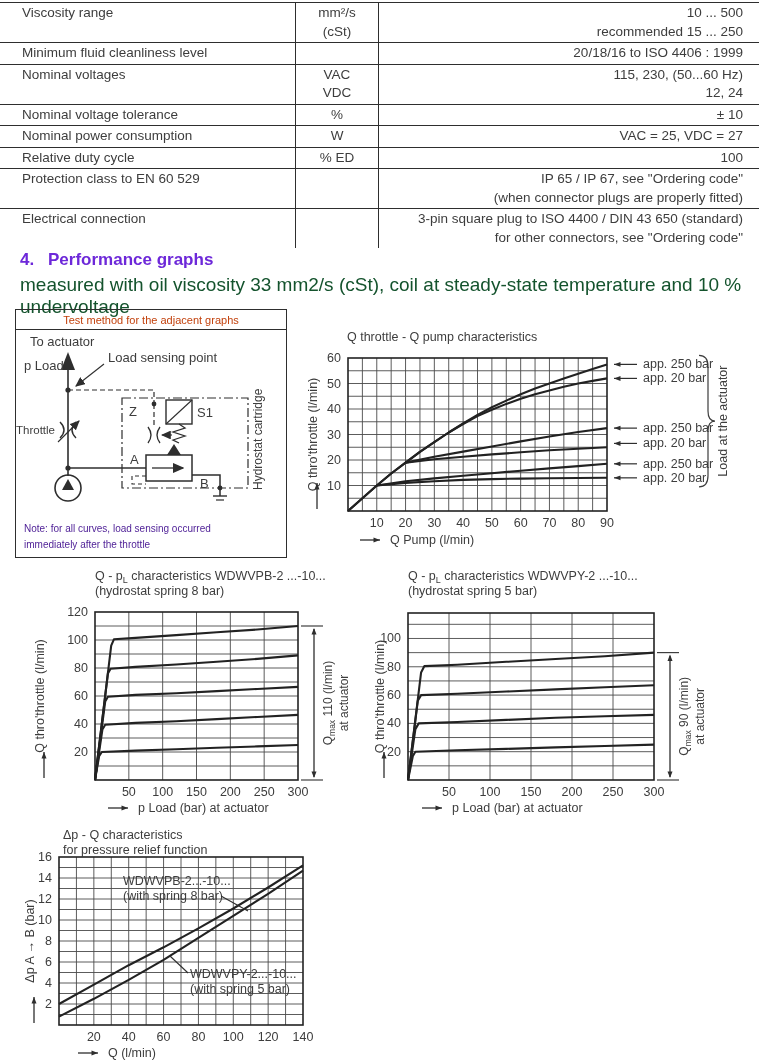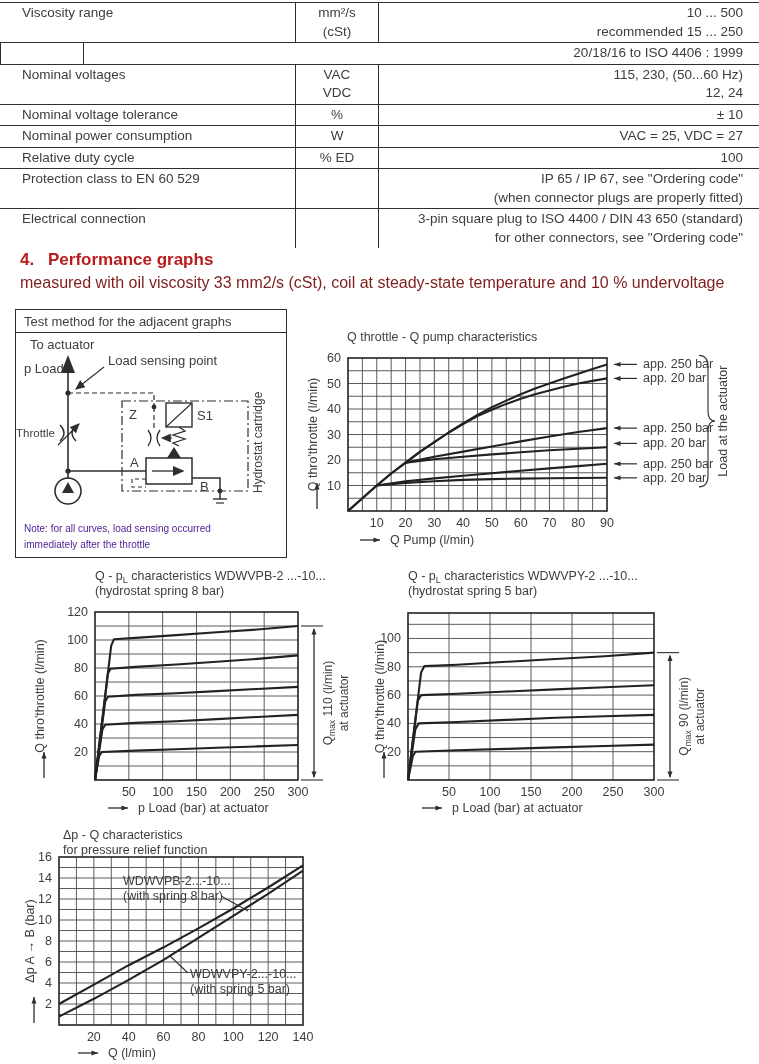--- a/index.html
+++ b/index.html
@@ -7,26 +7,26 @@
         font-family:"Liberation Sans",sans-serif;color:#3d3d3d;}
   
   .spec-table{position:absolute;left:0;top:2px;width:759px;border-top:1.4px solid #2e2e2e;font-size:13.5px;line-height:18.5px;}
   .trow{display:flex;border-bottom:1.4px solid #2e2e2e;}
   .trow:last-child{border-bottom:none;}
   .tc{box-sizing:border-box;padding:1px 16px;}
   .tc.lab{width:295px;padding-left:22px;text-align:left;}
   .tc.unit{width:84px;border-left:1.4px solid #2e2e2e;border-right:1.4px solid #2e2e2e;text-align:center;padding:1px 2px;}
   .tc.val{flex:1;text-align:right;padding-right:16px;}
   
-  .sec-head{position:absolute;left:20px;top:250px;font-size:17px;font-weight:bold;color:#b91c1c;}
+  .sec-head{position:absolute;left:20px;top:250px;font-size:17px;font-weight:bold;color:#6d28d9;}
   .sec-head .num{display:inline-block;width:28px;}
-  .sec-sub{position:absolute;left:20px;top:274px;font-size:16px;color:#7f1d1d;}
+  .sec-sub{position:absolute;left:20px;top:274px;font-size:19px;color:#14532d;}
   
   .tm-box{position:absolute;left:15px;top:309px;width:272px;height:249px;border:1.5px solid #2e2e2e;box-sizing:border-box;}
-  .tm-title{font-size:13px;padding:4px 8px 3px 8px;border-bottom:1.4px solid #2e2e2e;color:#404040;}
+  .tm-title{font-size:11px;padding:4px 8px 3px 8px;border-bottom:1.4px solid #2e2e2e;color:#c2410c;text-align:center;}
   .tm-note{position:absolute;left:8px;bottom:4px;font-size:10px;line-height:16px;color:#4c1d95;}
   .tm-svg{display:block;margin-top:2px;}
   
   .chart{position:absolute;}
   #chart1{left:300px;top:325px;width:459px;height:235px;}
   #chart2{left:20px;top:565px;width:370px;height:255px;}
   #chart3{left:370px;top:565px;width:389px;height:255px;}
   #chart4{left:20px;top:815px;width:380px;height:249px;}
 </style>
 </head>
@@ -42,20 +42,23 @@
         <div class="tc unit">
           <div>mm²/s</div>
           <div>(cSt)</div>
         </div>
         <div class="tc val">
           <div>10 ... 500</div>
           <div>recommended 15 ... 250</div>
         </div>
       </div>
       <div class="trow">
+        <div class="tc lab">
+          <div>Minimum fluid cleanliness level</div>
+        </div>
         <div class="tc unit">
           <div>&nbsp;</div>
         </div>
         <div class="tc val">
           <div>20/18/16 to ISO 4406 : 1999</div>
         </div>
       </div>
       <div class="trow">
         <div class="tc lab">
           <div>Nominal voltages</div>

